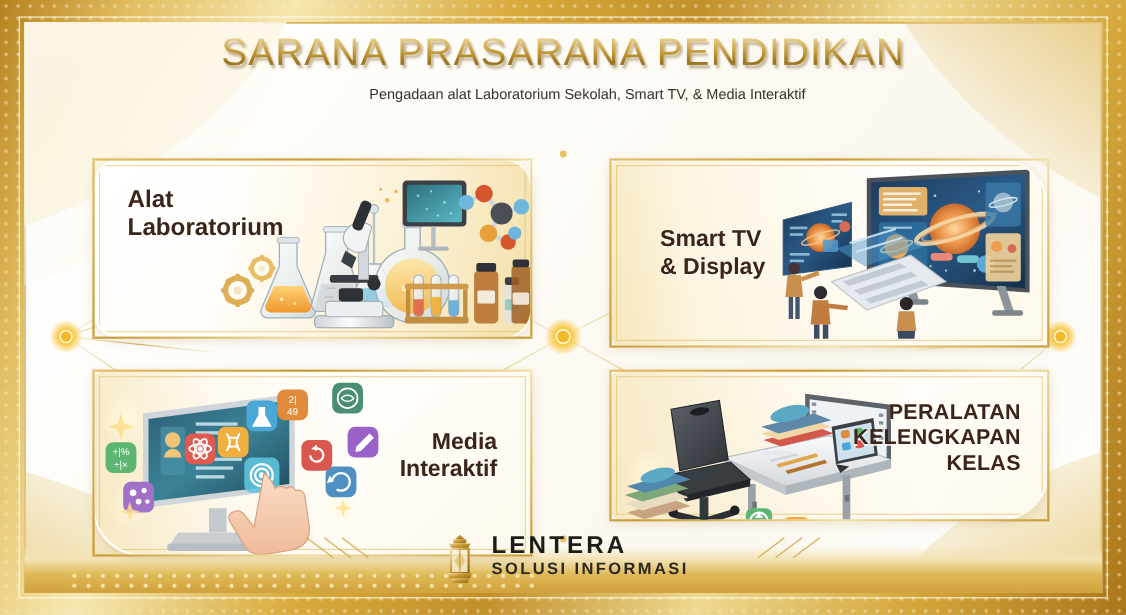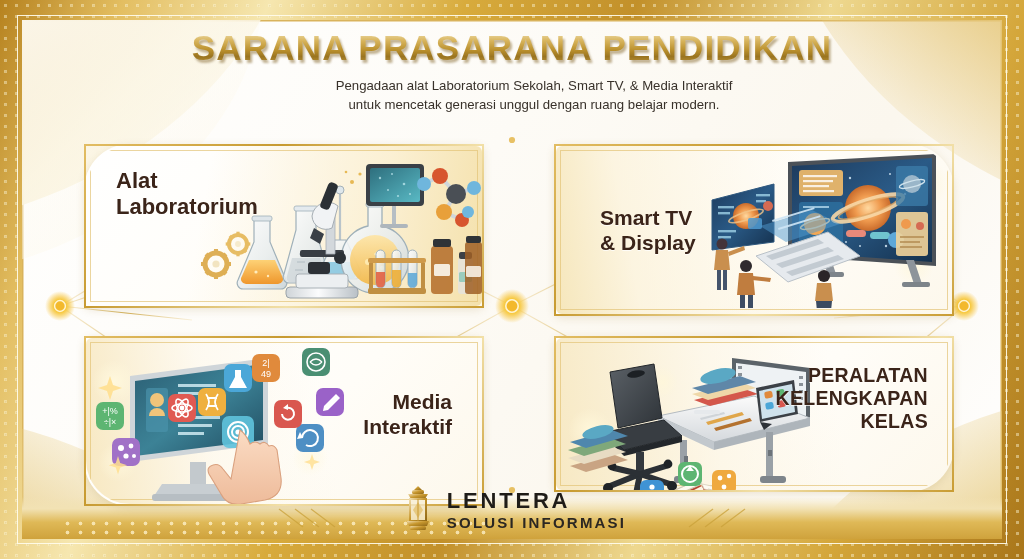--- a/index.html
+++ b/index.html
@@ -76,21 +76,21 @@
   }
   .bottom-band::after{
     content:""; position:absolute; left:4%; right:52%; bottom:4px; height:16px;
     background-image:radial-gradient(circle,#fff3cd 0 1.6px, transparent 2.2px);
     background-size:13px 9px; opacity:.75;
   }
 
   
   .header{ position:absolute; left:0; right:0; top:10px; text-align:center; z-index:6; }
   .title{
-    font-size:35px; font-weight:bold; letter-spacing:1.2px;
+    font-size:35px; font-weight:normal; letter-spacing:1.2px;
     background:linear-gradient(180deg,#f3e6bd 0%,#d9b65f 28%,#b98f2c 55%,#9a7420 72%,#caa245 100%);
     -webkit-background-clip:text; background-clip:text; color:transparent;
     -webkit-text-fill-color:transparent;
     filter:drop-shadow(2px 3px 1px rgba(120,86,20,.45)) drop-shadow(0 1px 0 rgba(255,255,255,.6));
     line-height:1.05;
   }
   .subtitle{
     margin-top:9px; font-size:13.2px; color:#38312a; line-height:1.48; font-weight:500;padding-left:44px;
   }
   .subtitle span{ display:block; }
@@ -105,28 +105,28 @@
     border:2.5px solid; border-image:linear-gradient(140deg,#e2bd63,#c79a31,#f2e0a8,#c99c33) 1;
     box-shadow:0 2px 9px rgba(150,115,40,.16);
   }
   .card-inner-edge{
     position:absolute; inset:4px; border:1px solid rgba(226,195,118,.7); pointer-events:none;
   }
   .card-glow{ position:absolute; inset:0; pointer-events:none; }
 
   #card-lab   { left:62px;  top:124px; width:400px; height:164px;
                 border-top-left-radius:46px; border-bottom-left-radius:8px;
-                border-top-right-radius:8px; border-bottom-right-radius:8px; }
+                border-top-right-radius:8px; border-bottom-right-radius:8px;border-radius:26px; }
   #card-tv    { left:532px; top:124px; width:400px; height:172px;
                 border-top-right-radius:46px; border-top-left-radius:8px;
                 border-bottom-left-radius:8px; border-bottom-right-radius:8px; }
   #card-media { left:62px;  top:316px; width:400px; height:170px;
                 border-bottom-left-radius:46px; border-top-left-radius:8px;
                 border-top-right-radius:8px; border-bottom-right-radius:8px; }
-  #card-class { left:532px; top:316px; width:400px; height:156px;
+  #card-class { left:532px; top:316px; width:400px; height:138px;
                 border-bottom-right-radius:46px; border-top-left-radius:8px;
                 border-top-right-radius:8px; border-bottom-left-radius:8px; }
 
   .card-label{
     position:absolute; z-index:3;
     color:#3b2419; font-weight:bold; line-height:1.18;
     text-shadow:0 1px 0 rgba(255,255,255,.75);
   }
   #label-lab   { left:30px; top:22px; font-size:22px; }
   #label-lab .l3{ font-size:18px; }
@@ -142,21 +142,21 @@
 
   
   #card-lab   .card-glow{ background:linear-gradient(100deg,rgba(255,255,255,0) 30%, rgba(250,236,200,.75) 72%, rgba(243,222,163,.9) 100%); }
   #card-tv    .card-glow{ background:linear-gradient(260deg,rgba(255,255,255,0) 35%, rgba(250,238,206,.6) 80%, rgba(244,226,175,.85) 100%); }
   #card-media .card-glow{ background:linear-gradient(80deg,rgba(246,228,182,.85) 0%, rgba(252,244,225,.45) 32%, rgba(255,255,255,0) 60%); }
   #card-class .card-glow{ background:linear-gradient(80deg,rgba(246,230,188,.9) 0%, rgba(251,241,216,.5) 40%, rgba(255,255,255,0) 70%); }
 
   
   .footer{
     position:absolute; left:0; right:0; bottom:8px; z-index:7;
-    display:flex; align-items:flex-end; justify-content:center; gap:9px;margin-top:48px;
+    display:flex; align-items:flex-start; justify-content:center; gap:9px;margin-top:48px;
   }
   .logo-text{ text-align:left; }
   .logo-name{ font-size:22px; font-weight:bold; color:#1f1c18; letter-spacing:2.8px; line-height:1; }
   .logo-tag{ font-size:15px; font-weight:bold; color:#2b2722; letter-spacing:2.2px; margin-top:2px; }
   .flourish{ opacity:.85; }
 </style>
 </head>
 <body>
 
 <div class="frame">
@@ -169,21 +169,20 @@
   <div class="swoosh swoosh-tl"></div>
   <div class="swoosh swoosh-tl2"></div>
   <div class="swoosh swoosh-tr"></div>
   <div class="swoosh swoosh-bl"></div>
   <div class="swoosh swoosh-br"></div>
 
   <div class="header">
     <div class="title">SARANA PRASARANA PENDIDIKAN</div>
     <div class="subtitle">
       <span>Pengadaan alat Laboratorium Sekolah, Smart TV, &amp; Media Interaktif</span>
-      <span>untuk mencetak generasi unggul dengan ruang belajar modern.</span>
     </div>
   </div>
 
   <svg class="net" viewBox="0 0 980 519" preserveAspectRatio="none">
     <defs>
       <radialGradient id="ndg">
         <stop offset="0%" stop-color="#fff6d2"></stop>
         <stop offset="42%" stop-color="#f7c83c"></stop>
         <stop offset="100%" stop-color="rgba(246,193,58,0)"></stop>
       </radialGradient>

